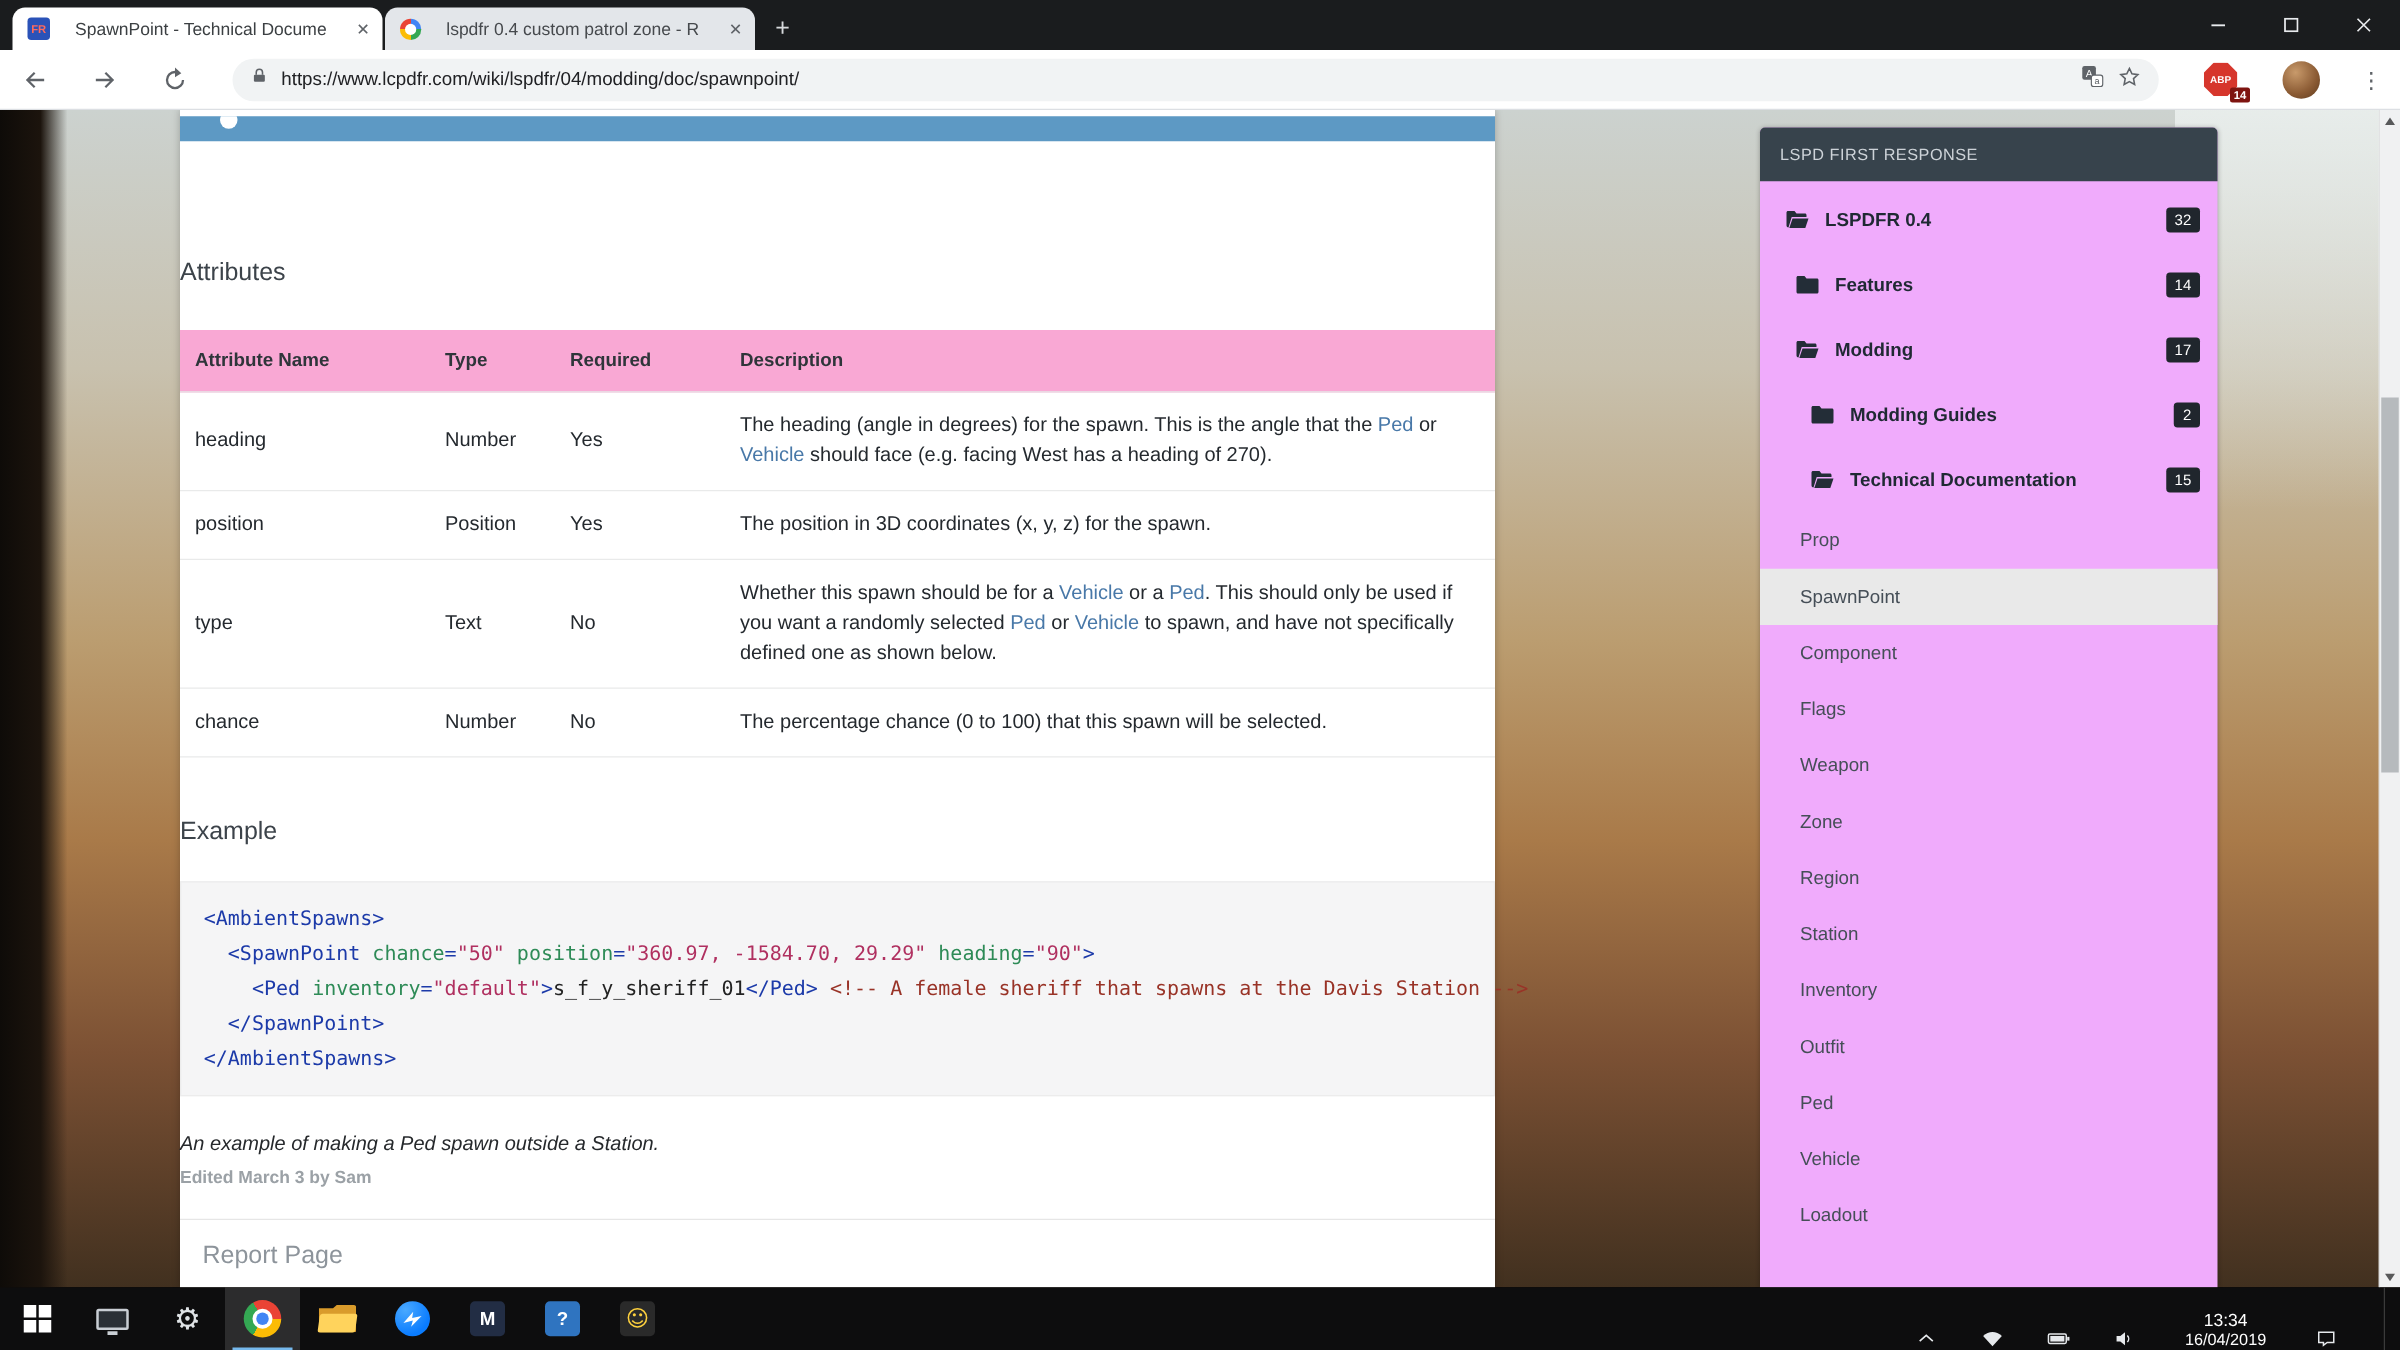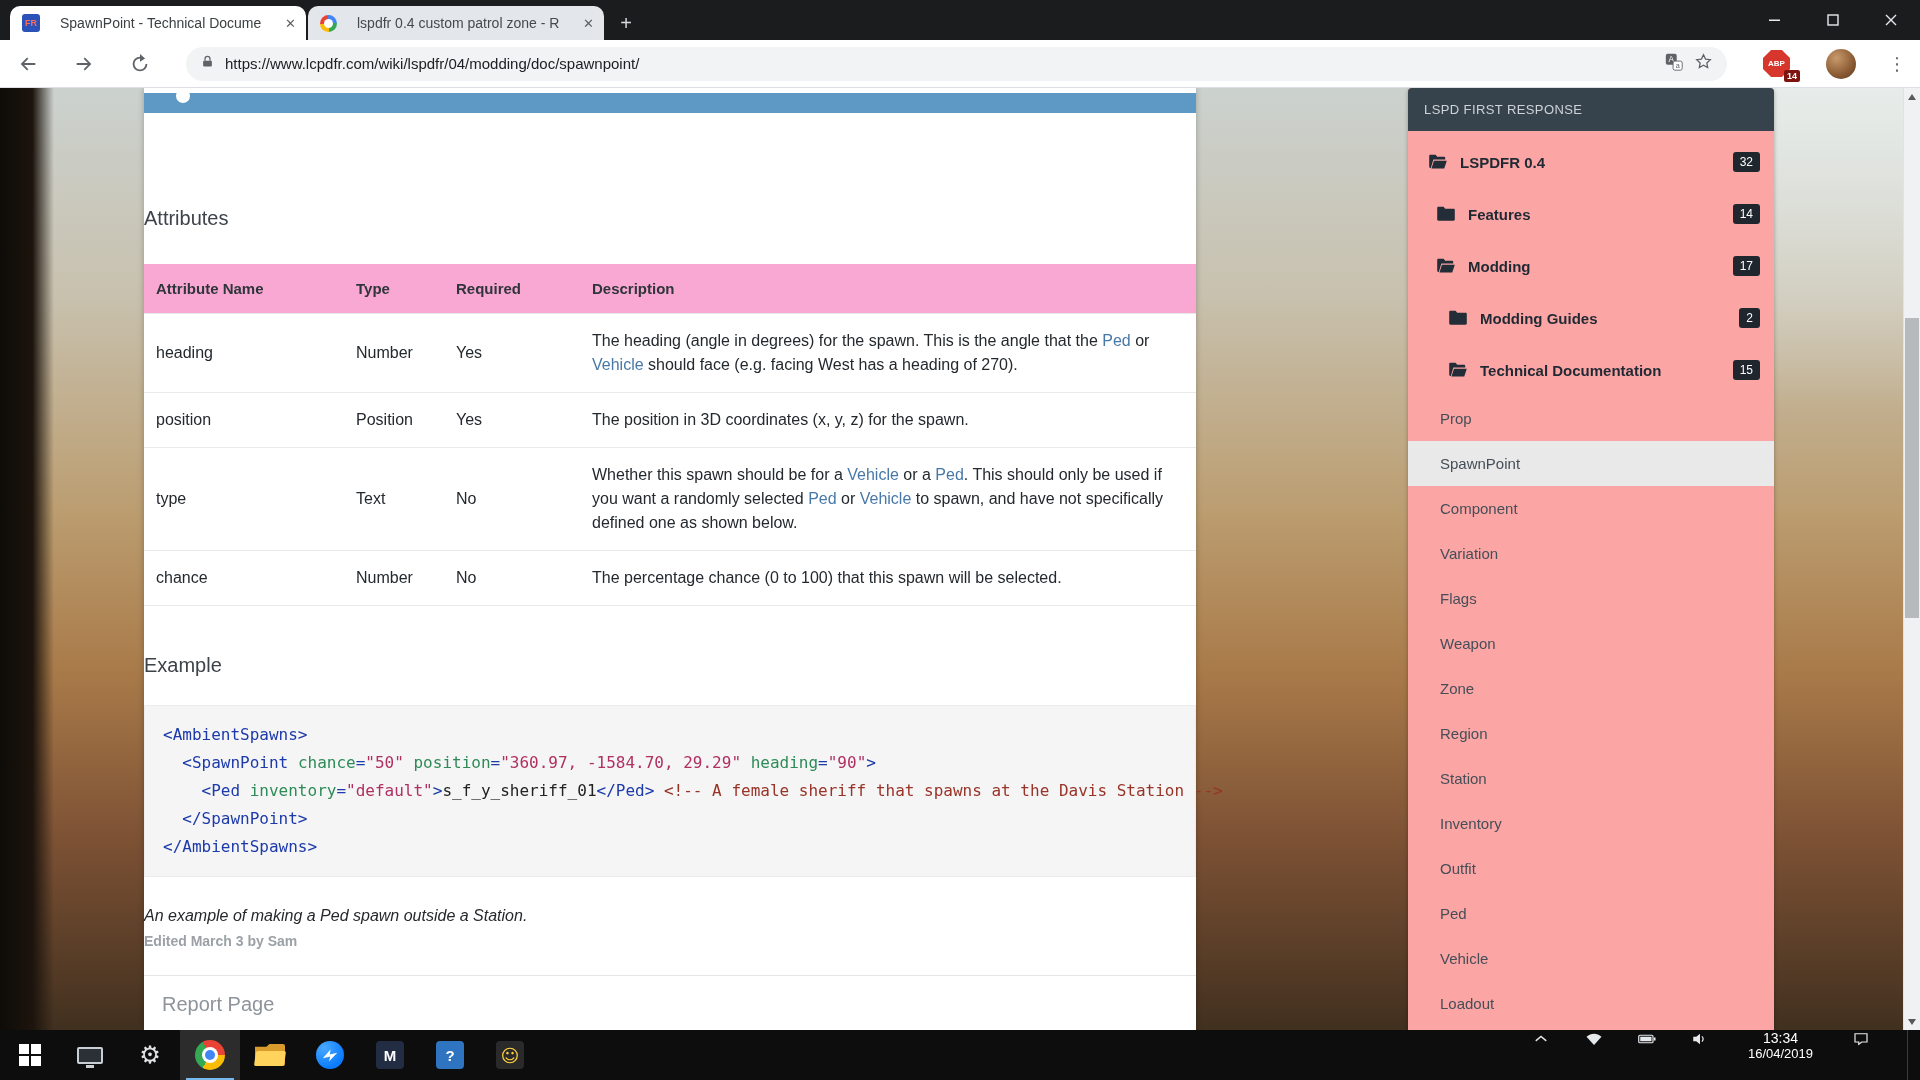--- a/index.html
+++ b/index.html
@@ -54,21 +54,21 @@
   .codeblock{margin-top:28px;background:#f5f5f6;border:1px solid #ececec;padding:15px 18px;font-family:"DejaVu Sans Mono",monospace;font-size:16px;line-height:28px;color:#222}
   .code-line{white-space:pre}
   .tok-tag{color:#1c3aa9}.tok-attr{color:#2e8b57}.tok-val{color:#b03060}.tok-comment{color:#993327}.tok-plain{color:#222}
 
   .caption{margin-top:30px;font-style:italic;font-size:16px;color:#26292c}
   .edited{margin-top:8px;font-size:14px;font-weight:bold;color:#9ba1a6}
   .report-divider{margin-top:26px;border:0;border-top:1px solid #e6e6e6}
   .report{display:inline-block;margin-top:17px;padding-left:18px;font-size:20px;color:#8d949b;text-decoration:none}
 
   
-  .sidebar{position:absolute;left:1408px;width:366px;top:0;bottom:0;background:#fca5a5;border-radius:4px 4px 0 0;box-shadow:0 1px 4px rgba(0,0,0,.3)}
+  .sidebar{position:absolute;left:1408px;width:366px;top:14px;bottom:0;background:#f0abfc;border-radius:4px 4px 0 0;box-shadow:0 1px 4px rgba(0,0,0,.3)}
   .side-header{height:43px;background:#37434c;border-radius:4px 4px 0 0;color:#cdd3d8;font-size:13px;letter-spacing:.4px;display:flex;align-items:center;padding:0 16px}
   .side-list{padding-top:5px}
   .side-folder{height:52px;display:flex;align-items:center;gap:10px;position:relative;font-weight:bold;font-size:15px;color:#1f2933;cursor:default}
   .side-folder.l1{padding-left:20px}.side-folder.l2{padding-left:28px}.side-folder.l3{padding-left:40px}
   .side-folder .ficon{width:22px;display:flex;align-items:center}
   .badge{position:absolute;right:14px;top:50%;transform:translateY(-50%);background:#20262d;color:#fff;font-size:12px;font-weight:normal;padding:3px 7px;border-radius:3px}
   .side-doc{height:45px;display:flex;align-items:center;padding-left:32px;font-size:15px;color:#454e57}
   .side-doc.active{background:#e9e9e9}
 
   
@@ -94,21 +94,21 @@
   .chrome-ball::after{content:"";position:absolute;inset:10px;background:#4285f4;border-radius:50%}
   .folder-win{width:30px;height:22px;position:relative}
   .folder-win::before{content:"";position:absolute;inset:0;border-radius:2px;background:#d99b2b;clip-path:polygon(0 12%,38% 12%,48% 0,100% 0,100% 100%,0 100%)}
   .folder-win::after{content:"";position:absolute;left:0;right:0;bottom:0;height:15px;background:#ffd35c;border-radius:2px;transform:skewX(-8deg)}
   .msgr{width:28px;height:28px;border-radius:50%;background:radial-gradient(circle at 30% 25%,#4aa9ff,#0a7cff 70%);position:relative}
   .msgr::after{content:"";position:absolute;inset:0;background:#fff;clip-path:polygon(24% 62%,52% 30%,49% 48%,76% 42%,46% 73%,51% 55%)}
   .sq-app{width:28px;height:28px;border-radius:4px;color:#fff;font-weight:bold;font-size:15px;display:flex;align-items:center;justify-content:center}
   .sq-m{background:#222d44}
   .sq-q{background:#2f74c0}
   .sq-s{background:#2a2a2a;color:#ffd23e;font-size:18px;font-family:"DejaVu Sans",sans-serif}
-  .tray{margin-left:auto;display:flex;align-items:flex-start;gap:31px;padding-right:8px}
+  .tray{margin-left:auto;display:flex;align-items:flex-end;gap:31px;padding-right:8px}
   .tray-icon{width:22px;display:flex;justify-content:center}
   .clock{color:#fff;text-align:center;font-size:13px;line-height:16px;padding:0 6px;white-space:nowrap}
   .clock .t{font-size:14px}
   .sliver{width:5px;border-left:1px solid #3a3a3a;align-self:stretch;margin-left:4px}
 </style>
 </head>
 <body>
 
 <div class="screen">
 
@@ -309,21 +309,20 @@
                 </svg>
               </span>
               <span>Technical Documentation</span>
               <span class="badge">15</span>
             </div>
           </div>
         <div>
             <div class="side-doc">Prop</div>
             <div class="side-doc active">SpawnPoint</div>
             <div class="side-doc">Component</div>
-            <div class="side-doc">Variation</div>
             <div class="side-doc">Flags</div>
             <div class="side-doc">Weapon</div>
             <div class="side-doc">Zone</div>
             <div class="side-doc">Region</div>
             <div class="side-doc">Station</div>
             <div class="side-doc">Inventory</div>
             <div class="side-doc">Outfit</div>
             <div class="side-doc">Ped</div>
             <div class="side-doc">Vehicle</div>
             <div class="side-doc">Loadout</div>

